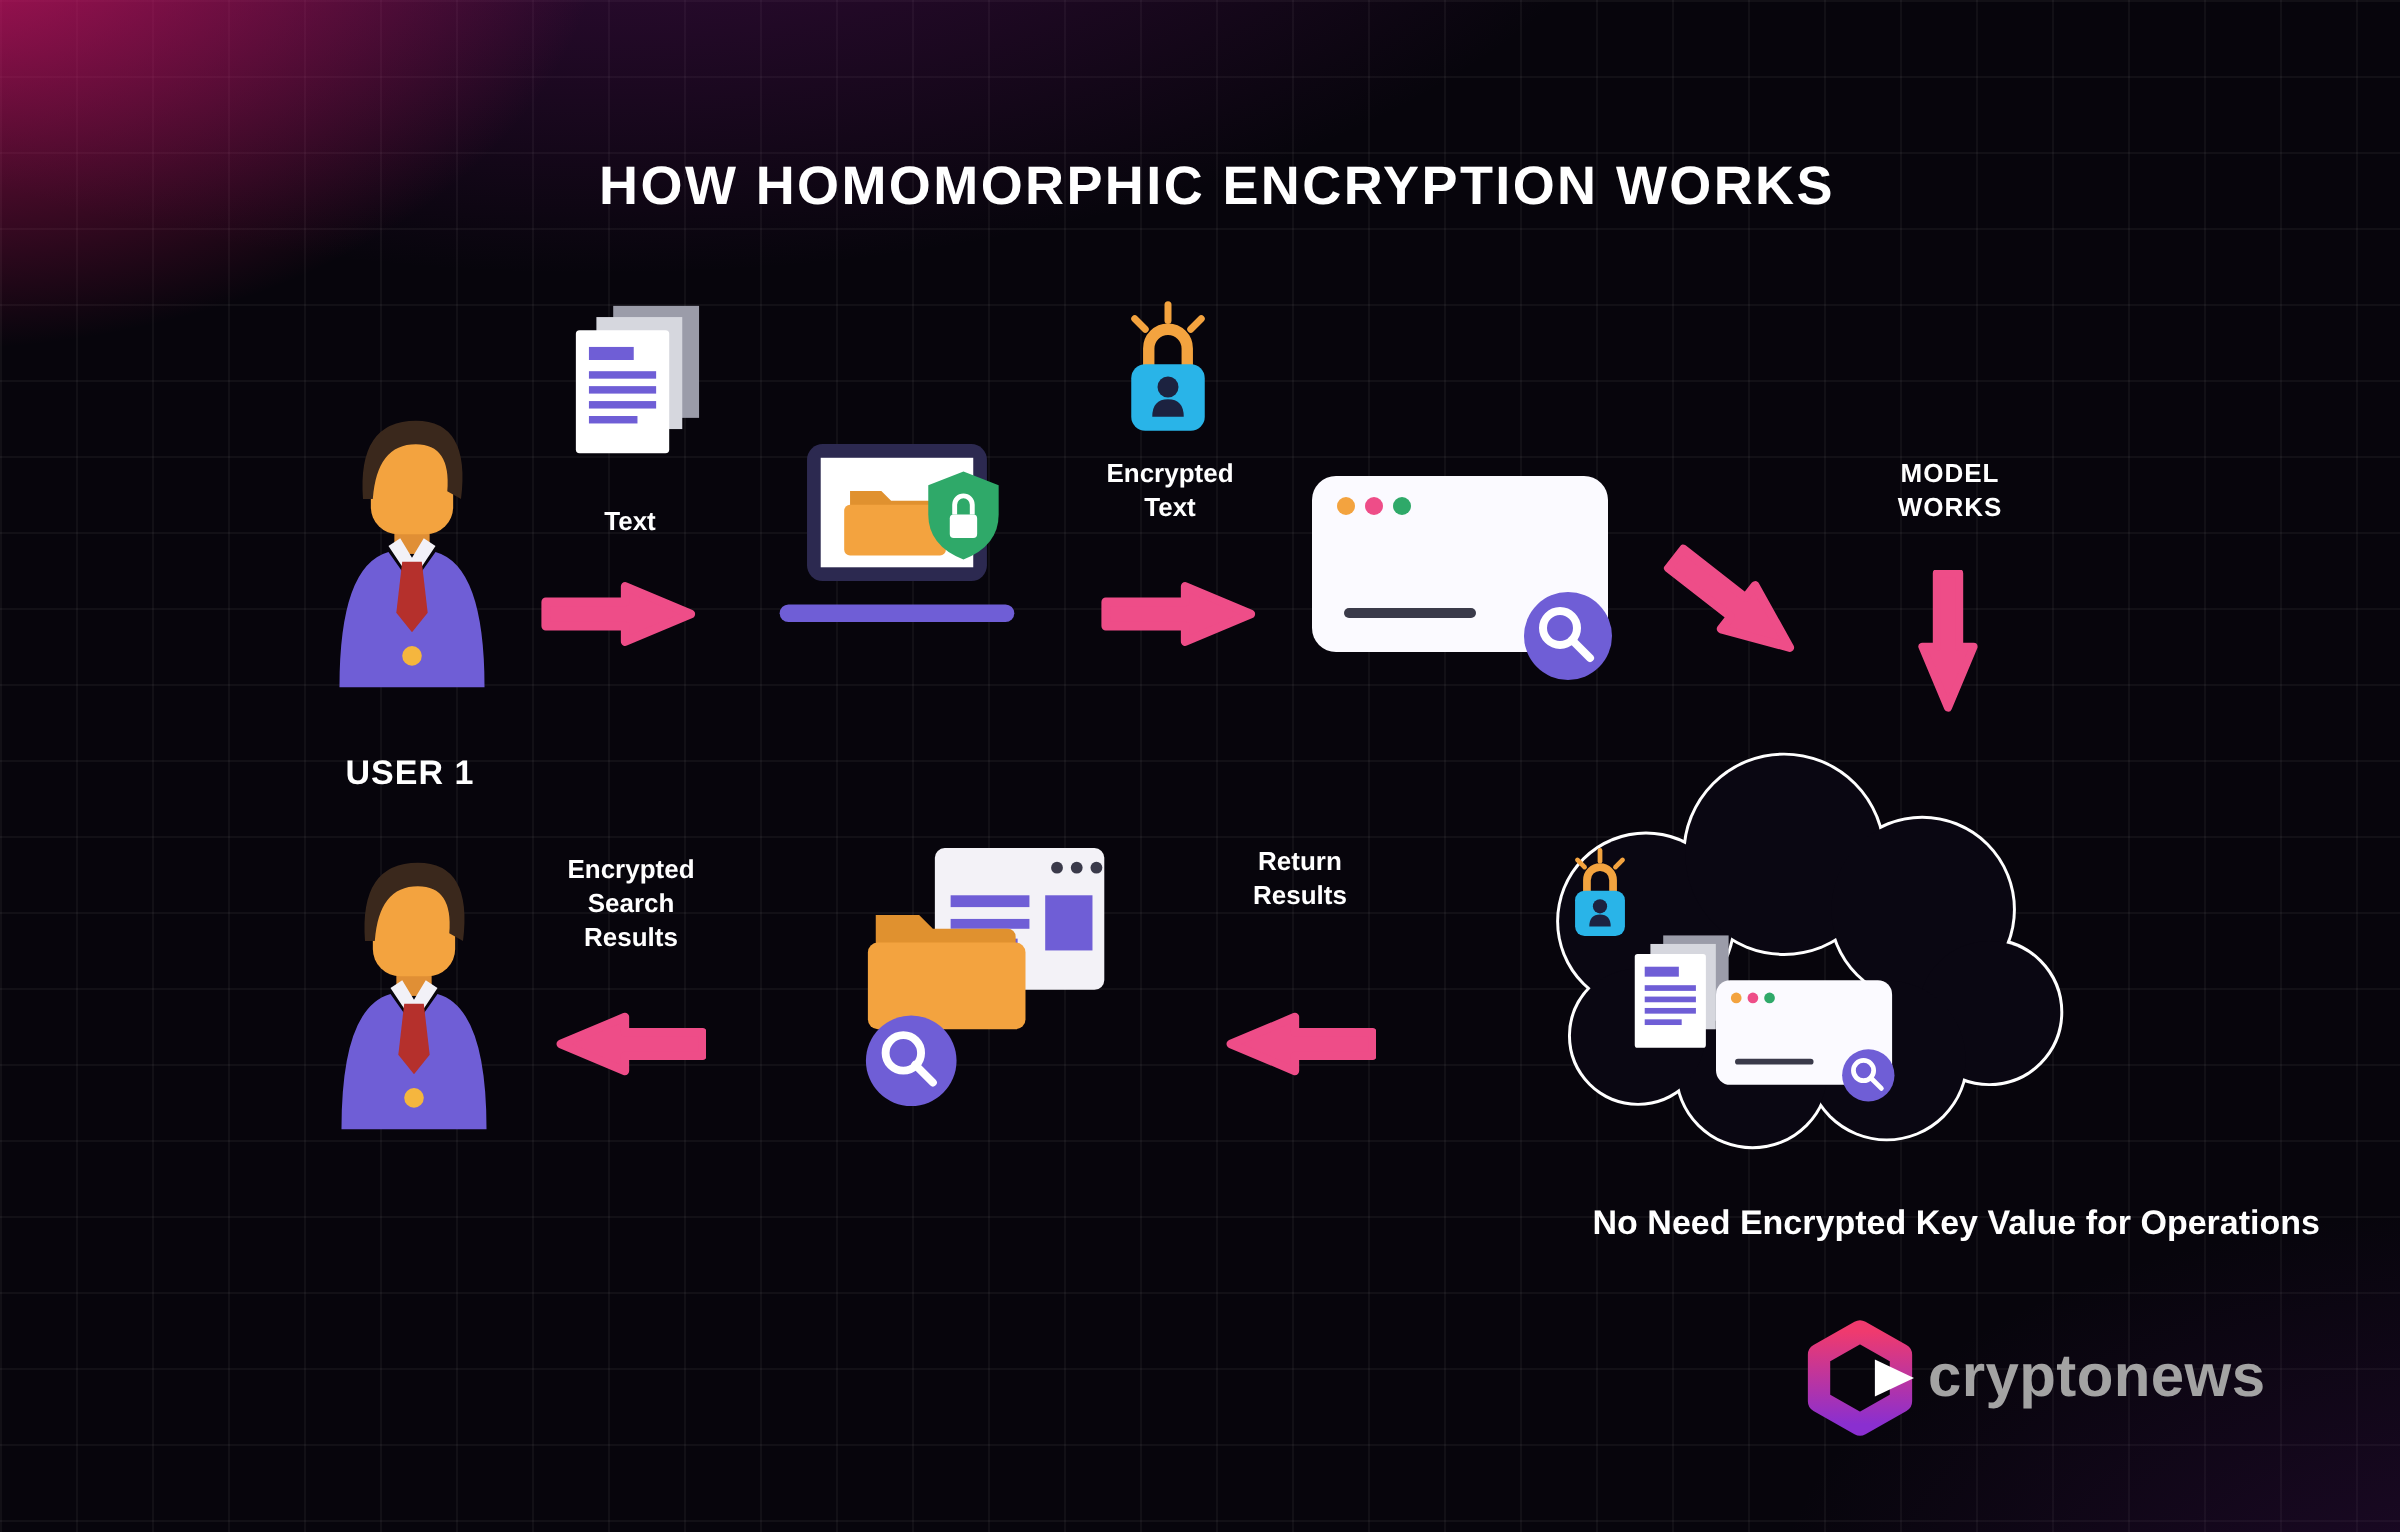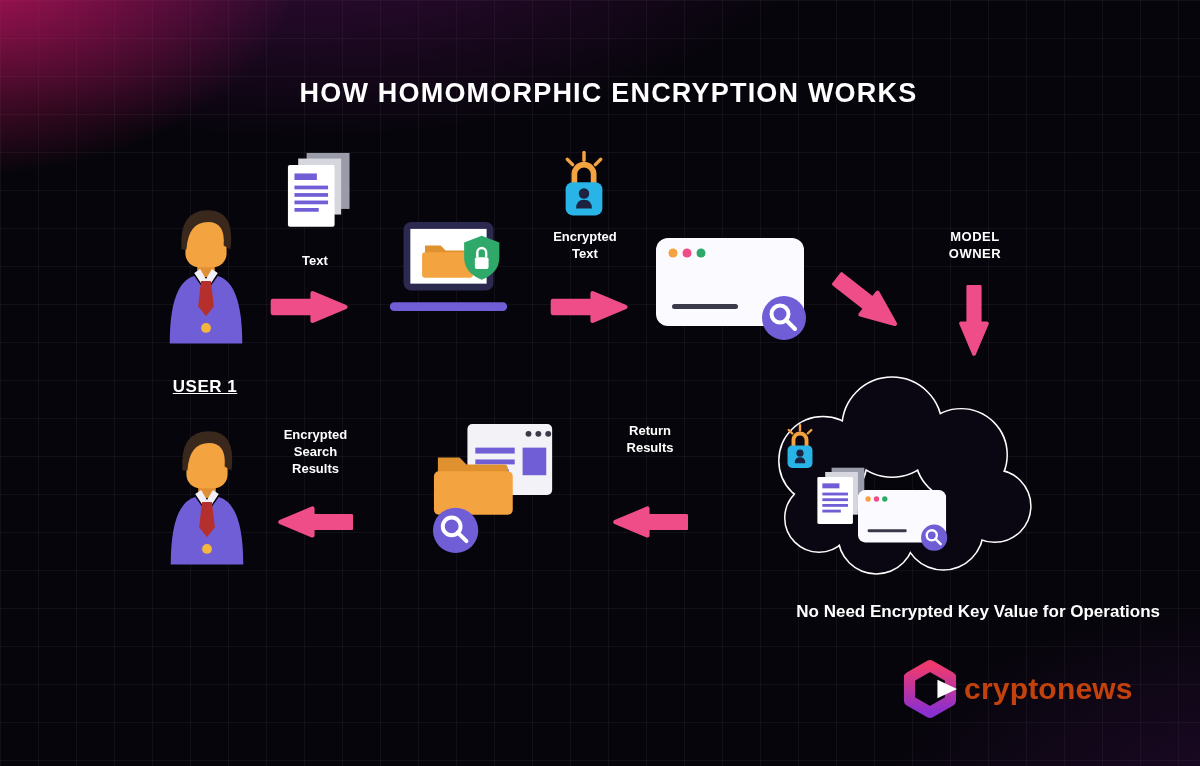--- a/index.html
+++ b/index.html
@@ -32,21 +32,21 @@
   .lbl.left{ text-align:left; }
   .note{ position:absolute; font-size:17px; font-weight:700; text-align:right; }
   .icon{ display:block; width:100%; height:100%; }
   .arrow path{ fill:var(--accent-pink); stroke:var(--accent-pink);
                stroke-width:5; stroke-linejoin:round; }
   .c-pink{ fill:var(--accent-pink); }
   .c-purple{ fill:var(--purple); }
   .c-orange{ fill:var(--orange); }
   .c-blue{ fill:var(--blue); }
   .c-green{ fill:var(--green); }
-  .brand-text{ position:absolute; font-size:30px; font-weight:bold; color:#c2410c; letter-spacing:.2px; }
+  .brand-text{ position:absolute; font-size:30px; font-weight:bold; color:#a3a3a3; letter-spacing:.2px; }
 </style>
 </head>
 <body>
 
 <div class="stage">
   <div class="grid"></div>
   <div class="glow"></div>
 
   <h1 class="title">HOW HOMOMORPHIC ENCRYPTION WORKS</h1>
 
@@ -54,21 +54,21 @@
     <svg class="icon" viewBox="0 0 100 140">
       <rect x="41" y="50" width="18" height="22" fill="#e08f35"></rect>
       <rect x="29" y="14" width="42" height="48" rx="14" class="c-orange"></rect>
       <path d="M25 44 Q22 4 52 4 Q80 4 75 44 L68 40 Q70 16 52 16 Q32 16 30 44 Z" fill="#3a281c"></path>
       <path d="M13 140 Q13 78 38 71 L50 88 L62 71 Q87 78 87 140 Z" class="c-purple"></path>
       <path d="M38 68 L50 86 L62 68 L56 64 L50 74 L44 64 Z" fill="#f2f1f7"></path>
       <path d="M45 76 L55 76 L58 102 L50 112 L42 102 Z" fill="#b5302c"></path>
       <circle cx="50" cy="124" r="5" fill="#f5b63e"></circle>
     </svg>
   </div>
-  <div class="lbl" style="left:140px; top:376px; width:130px; font-size:17px; letter-spacing:.5px;text-decoration:underline;">USER 1</div>
+  <div class="lbl" style="left:140px; top:376px; width:130px; font-size:17px; letter-spacing:.5px;">USER 1</div>
 
   <div class="abs" style="left:273px; top:150px; width:84px; height:88px;">
     <svg class="icon" viewBox="0 0 90 92">
       <rect x="36" y="2" width="46" height="60" fill="#9b9ca9"></rect>
       <rect x="27" y="8" width="46" height="60" fill="#d6d7de"></rect>
       <rect x="16" y="15" width="50" height="66" rx="2" fill="#fff"></rect>
       <rect x="23" y="24" width="24" height="7" class="c-purple"></rect>
       <rect x="23" y="37" width="36" height="4" class="c-purple"></rect>
       <rect x="23" y="45" width="36" height="4" class="c-purple"></rect>
       <rect x="23" y="53" width="36" height="4" class="c-purple"></rect>
@@ -131,21 +131,21 @@
     </svg>
   </div>
 
   <div class="abs" style="left:828px; top:283px; width:78px; height:38px; transform:rotate(38deg);">
     <svg class="icon arrow" viewBox="0 0 90 44">
         <path d="M2 15 H48 V6 L86 22 L48 38 V29 H2 Z"></path>
       </svg>
   </div>
 
   <div class="lbl" style="left:900px; top:228px; width:150px; letter-spacing:.5px;">MODEL
-OWNER</div>
+WORKS</div>
   <div class="abs" style="left:938px; top:302px; width:72px; height:38px; transform:rotate(90deg);">
     <svg class="icon arrow" viewBox="0 0 90 44">
         <path d="M2 15 H48 V6 L86 22 L48 38 V29 H2 Z"></path>
       </svg>
   </div>
 
   <div class="abs" style="left:746px; top:360px; width:296px; height:227px;">
     <svg class="icon" viewBox="0 0 300 230">
       <g stroke="#fff" stroke-width="3" fill="none">
         <circle cx="78" cy="102" r="44"></circle>

